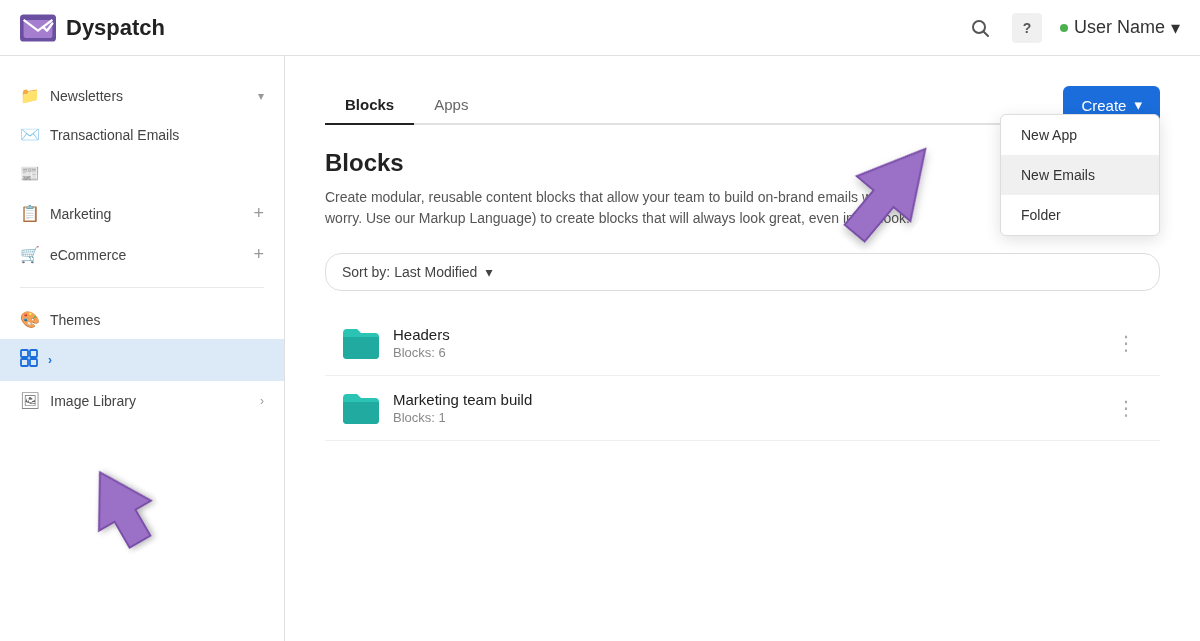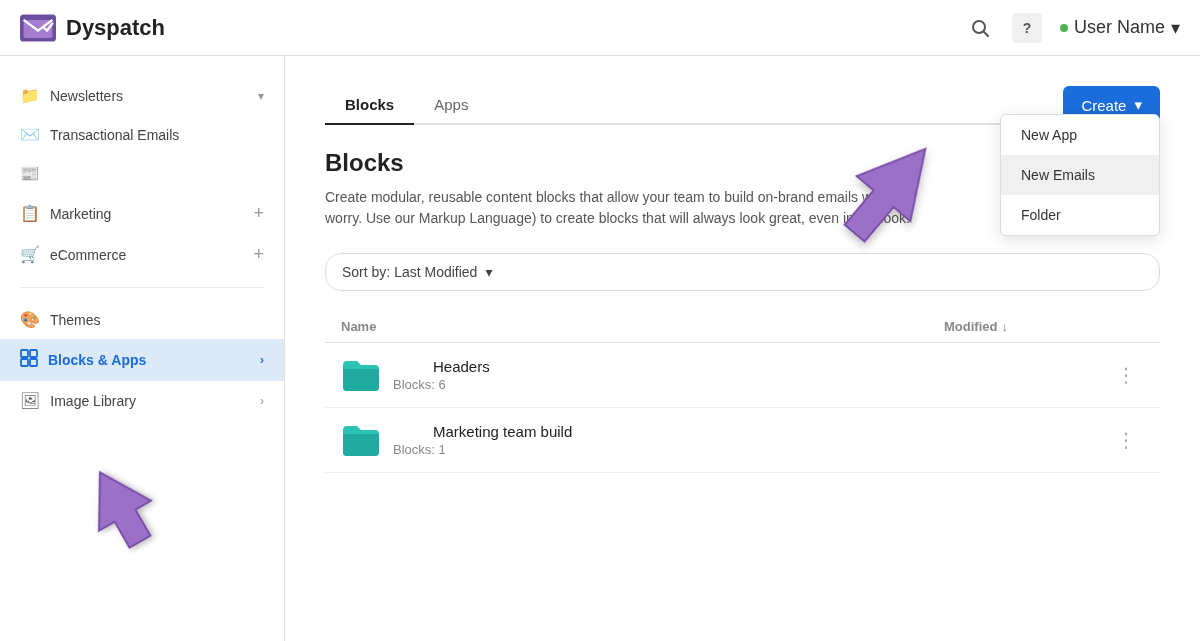--- a/index.html
+++ b/index.html
@@ -240,21 +240,21 @@
       padding: 14px 16px;
       border-bottom: 1px solid #efefef;
       gap: 12px;
     }
     .folder-icon {
       width: 40px;
       height: 36px;
       flex-shrink: 0;
     }
     .row-info { flex: 1; }
-    .row-name { font-size: 15px; font-weight: 500; color: #222; margin-bottom: 2px; margin-left: 40px; }
+    .row-name { font-size: 15px; font-weight: 500; color: #222; margin-bottom: 2px; }
     .row-sub { font-size: 13px; color: #888; }
     .row-actions { color: #aaa; font-size: 20px; cursor: pointer; padding: 4px 8px; }
 
     
     .arrow-annotation {
       position: absolute;
       top: 80px;
       right: 220px;
       pointer-events: none;
     }
@@ -339,21 +339,20 @@
       </div>
       <div class="sidebar-item active" style="background:#dce9f7;">
         <span class="sidebar-item-icon" style="color:#1a6ddb;">
           <svg width="18" height="18" viewBox="0 0 18 18" fill="none">
             <rect x="1" y="1" width="7" height="7" rx="1" stroke="#1a6ddb" stroke-width="1.8"></rect>
             <rect x="10" y="1" width="7" height="7" rx="1" stroke="#1a6ddb" stroke-width="1.8"></rect>
             <rect x="1" y="10" width="7" height="7" rx="1" stroke="#1a6ddb" stroke-width="1.8"></rect>
             <rect x="10" y="10" width="7" height="7" rx="1" stroke="#1a6ddb" stroke-width="1.8"></rect>
           </svg>
         </span>
-        <span class="sidebar-item-label" style="color:#1a6ddb;font-weight:600;">Blocks &amp; Apps</span>
         <span class="sidebar-item-chevron" style="color:#1a6ddb;">›</span>
       </div>
       <div class="sidebar-item">
         <span class="sidebar-item-icon">🖼</span>
         <span class="sidebar-item-label">Image Library</span>
         <span class="sidebar-item-chevron">›</span>
       </div>
     </div>
 
     <div class="sidebar-arrow">
@@ -416,27 +415,20 @@
     <div style="margin-top: 10px;">
       <h1 class="blocks-title">Blocks</h1>
       <p class="blocks-desc">Create modular, reusable content blocks that allow your team to build on-brand emails without worry. Use our Markup Language) to create blocks that will always look great, even in Outlook.</p>
     </div>
 
     <div class="sort-bar">
       <span>Sort by: Last Modified</span>
       <span>▾</span>
     </div>
 
-    <div class="table-header">
-      <span class="col-name">Name</span>
-      <span class="col-modified">
-        <span>Modified</span>
-        <span>↓</span>
-      </span>
-    </div>
 
     <div>
       <div class="table-row">
         <svg class="folder-icon" viewBox="0 0 40 36" xmlns="http://www.w3.org/2000/svg">
           <path d="M2 8 Q2 4 6 4 L16 4 L20 8 L34 8 Q38 8 38 12 L38 30 Q38 34 34 34 L6 34 Q2 34 2 30 Z" fill="#2bc4b4"></path>
           <path d="M2 12 L38 12 L38 30 Q38 34 34 34 L6 34 Q2 34 2 30 Z" fill="#20aaa0"></path>
         </svg>
         <div class="row-info">
           <div class="row-name">Headers</div>
           <div class="row-sub">Blocks: 6</div>

